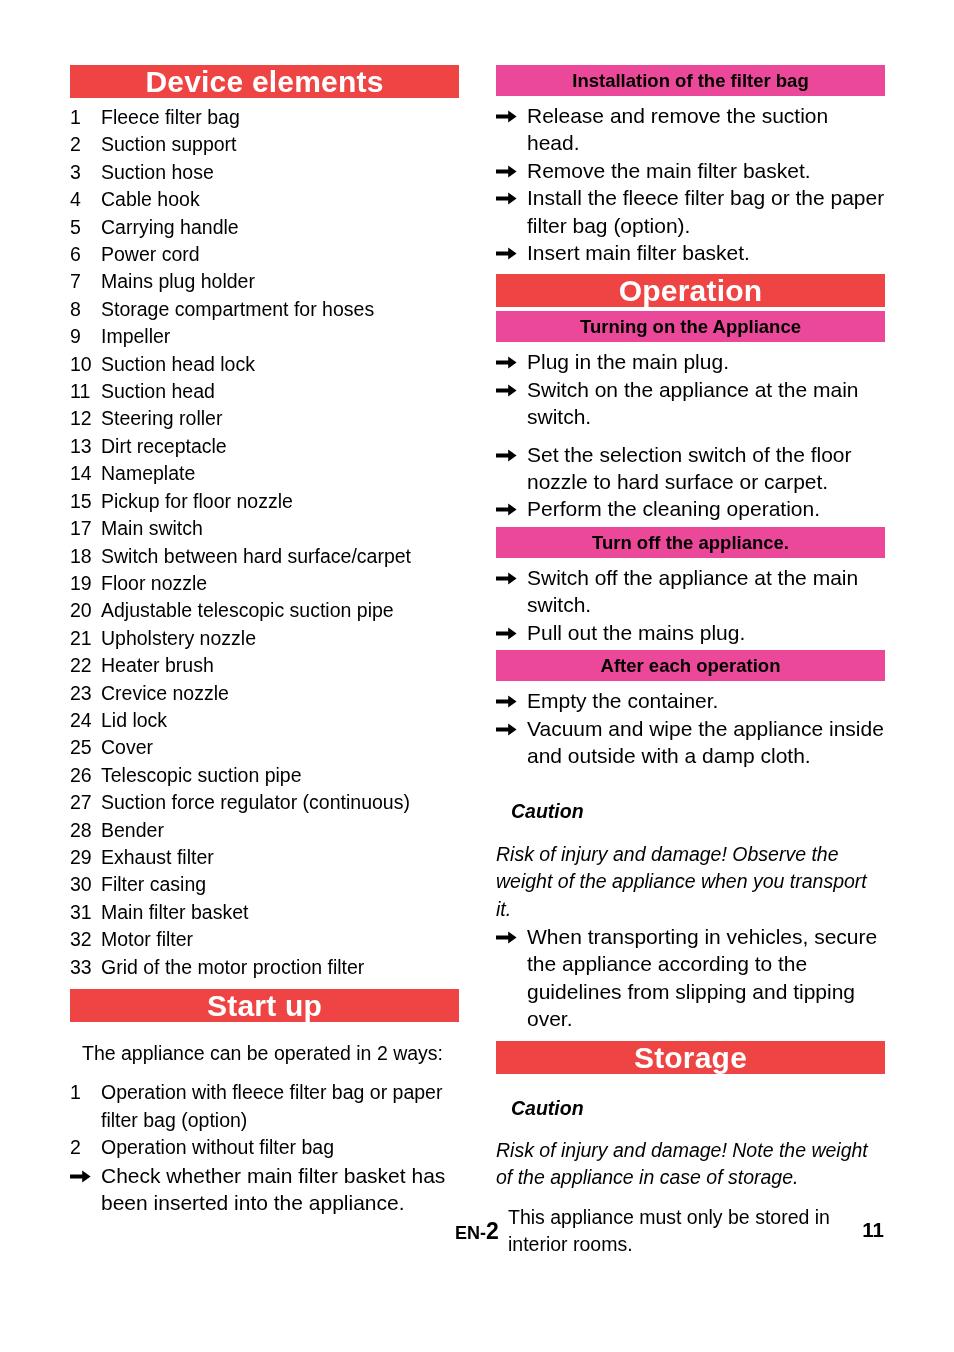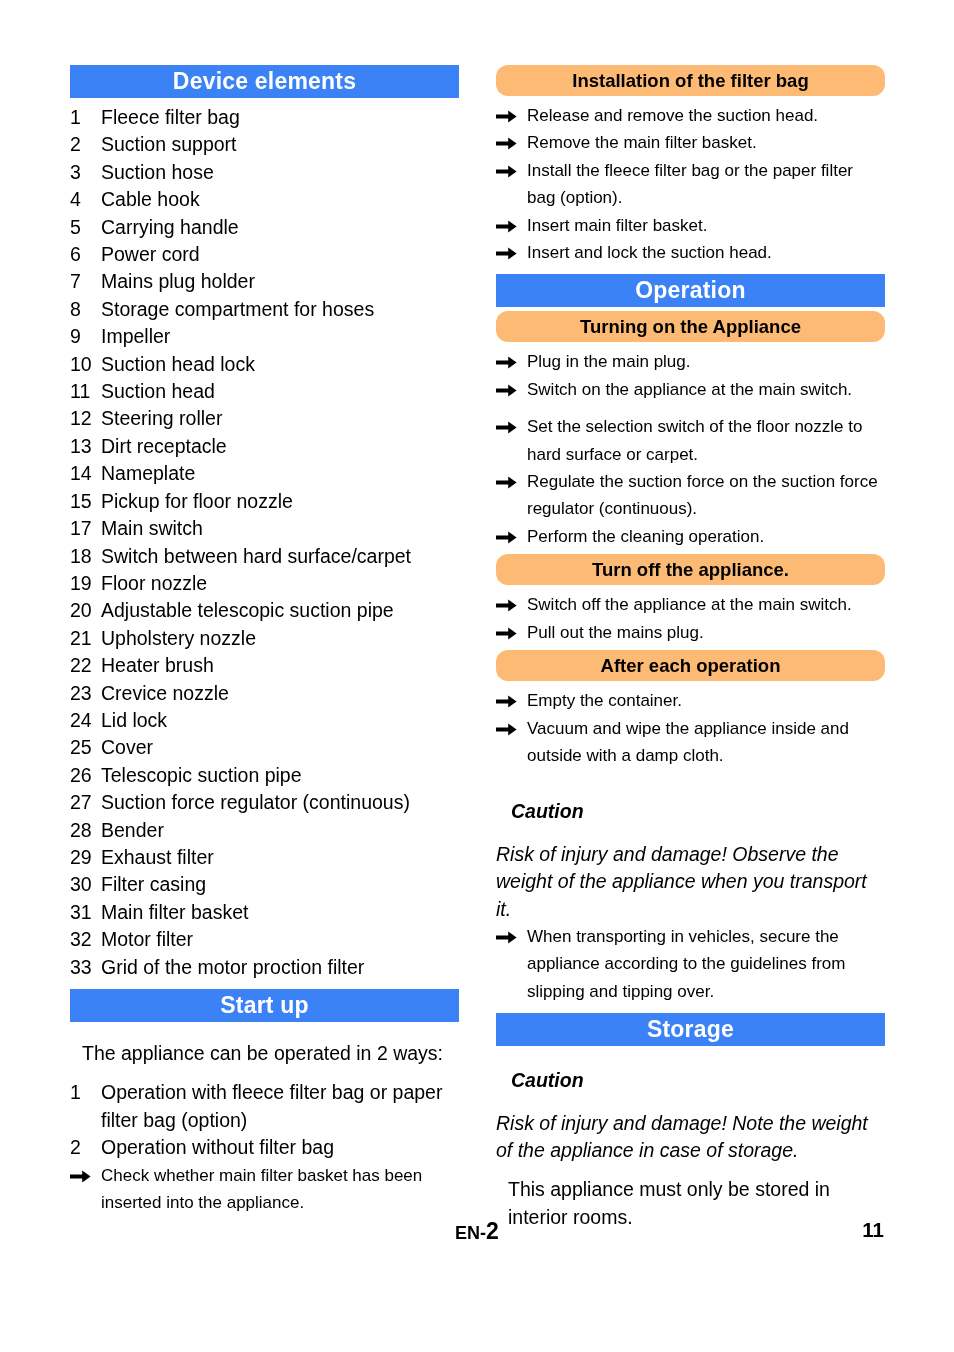--- a/index.html
+++ b/index.html
@@ -27,42 +27,41 @@
   .col {
     position: absolute;
     top: 65px;
     width: 389px;
   }
   .col-left  { left: 70px; }
   .col-right { left: 496px; }
 
   
   .h-main {
-    background: #3b82f6;
+    background: #ef4444;
     color: #ffffff;
     font-weight: bold;
-    font-size: 23px;
+    font-size: 30px;
     line-height: 33px;
     height: 33px;
     text-align: center;
     letter-spacing: 0.2px;
     margin: 0;
     overflow: hidden;
   }
   .h-sub {
-    background: #fdba74;
+    background: #ec4899;
     color: #000000;
     font-weight: bold;
     font-size: 18.5px;
     line-height: 31px;
     height: 31px;
     text-align: center;
     margin: 0;
     overflow: hidden;
-    border-radius: 12px;
   }
 
   
   .para {
     font-size: 19.5px;
     line-height: 27.4px;
     margin: 12px;
     padding: 0;
   }
   .spacer-after-head { height: 6px; }
@@ -80,21 +79,21 @@
     position: absolute;
     left: 0;
     top: 0;
     width: 26px;
     text-align: left;
   }
 
   
   .arrow-row {
     position: relative;
-    font-size: 17px;
+    font-size: 21px;
     line-height: 27.4px;
     padding-left: 31px;
   }
   .arrow-row .arw {
     position: absolute;
     left: 0;
     top: 0;
     width: 26px;
     font-size: 18px;
     font-weight: bold;
@@ -241,28 +240,20 @@
       <span>Install the fleece filter bag or the paper filter bag (option).</span>
     </div>
     <div class="arrow-row">
       <span class="arw">
           <svg width="21" height="13" viewBox="0 0 21 13" aria-hidden="true">
             <path d="M0 4.4 H12.2 V0.4 L20.6 6.5 L12.2 12.6 V8.6 H0 Z" fill="#000"></path>
           </svg>
         </span>
       <span>Insert main filter basket.</span>
     </div>
-    <div class="arrow-row">
-      <span class="arw">
-          <svg width="21" height="13" viewBox="0 0 21 13" aria-hidden="true">
-            <path d="M0 4.4 H12.2 V0.4 L20.6 6.5 L12.2 12.6 V8.6 H0 Z" fill="#000"></path>
-          </svg>
-        </span>
-      <span>Insert and lock the suction head.</span>
-    </div>
 
     <div class="spacer-before-head"></div>
     <div class="h-main">Operation</div>
     <div class="spacer-sm"></div>
 
     <div class="h-sub">Turning on the Appliance</div>
     <div class="spacer-after-head"></div>
     <div class="arrow-row">
       <span class="arw">
           <svg width="21" height="13" viewBox="0 0 21 13" aria-hidden="true">
@@ -289,28 +280,20 @@
           </svg>
         </span>
       <span>Set the selection switch of the floor nozzle to hard surface or carpet.</span>
     </div>
     <div class="arrow-row">
       <span class="arw">
           <svg width="21" height="13" viewBox="0 0 21 13" aria-hidden="true">
             <path d="M0 4.4 H12.2 V0.4 L20.6 6.5 L12.2 12.6 V8.6 H0 Z" fill="#000"></path>
           </svg>
         </span>
-      <span>Regulate the suction force on the suction force regulator (continuous).</span>
-    </div>
-    <div class="arrow-row">
-      <span class="arw">
-          <svg width="21" height="13" viewBox="0 0 21 13" aria-hidden="true">
-            <path d="M0 4.4 H12.2 V0.4 L20.6 6.5 L12.2 12.6 V8.6 H0 Z" fill="#000"></path>
-          </svg>
-        </span>
       <span>Perform the cleaning operation.</span>
     </div>
 
     <div class="spacer-sm"></div>
     <div class="h-sub">Turn off the appliance.</div>
     <div class="spacer-after-head"></div>
     <div class="arrow-row">
       <span class="arw">
           <svg width="21" height="13" viewBox="0 0 21 13" aria-hidden="true">
             <path d="M0 4.4 H12.2 V0.4 L20.6 6.5 L12.2 12.6 V8.6 H0 Z" fill="#000"></path>

